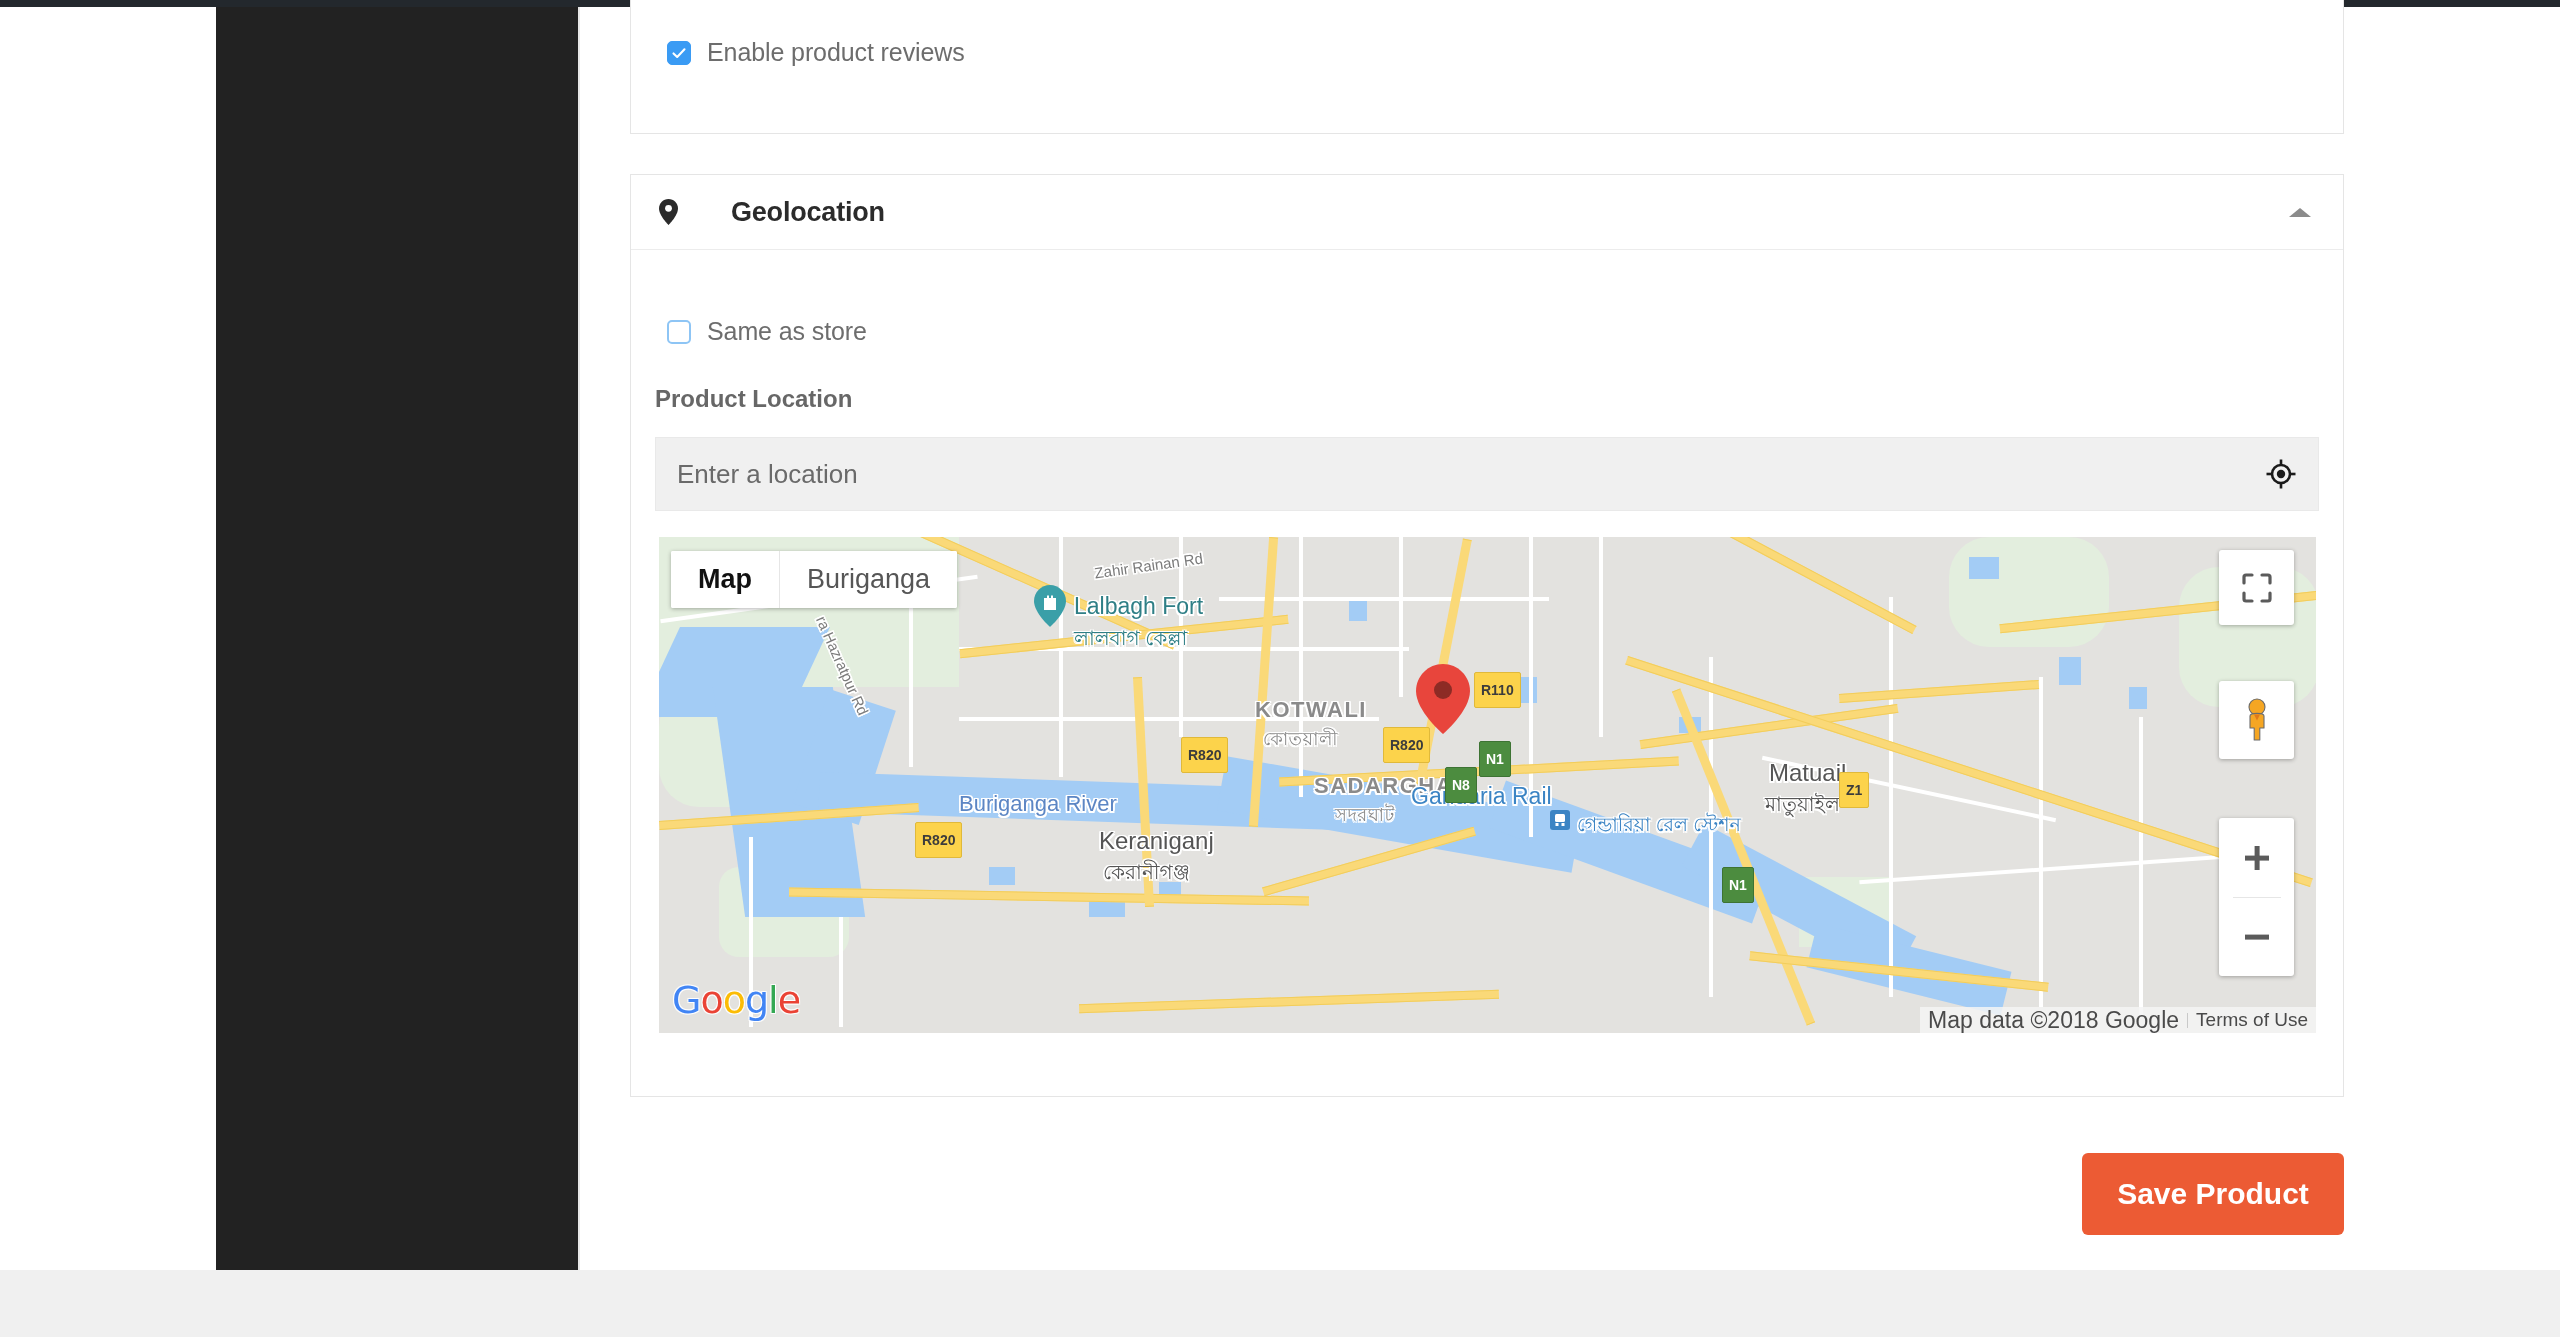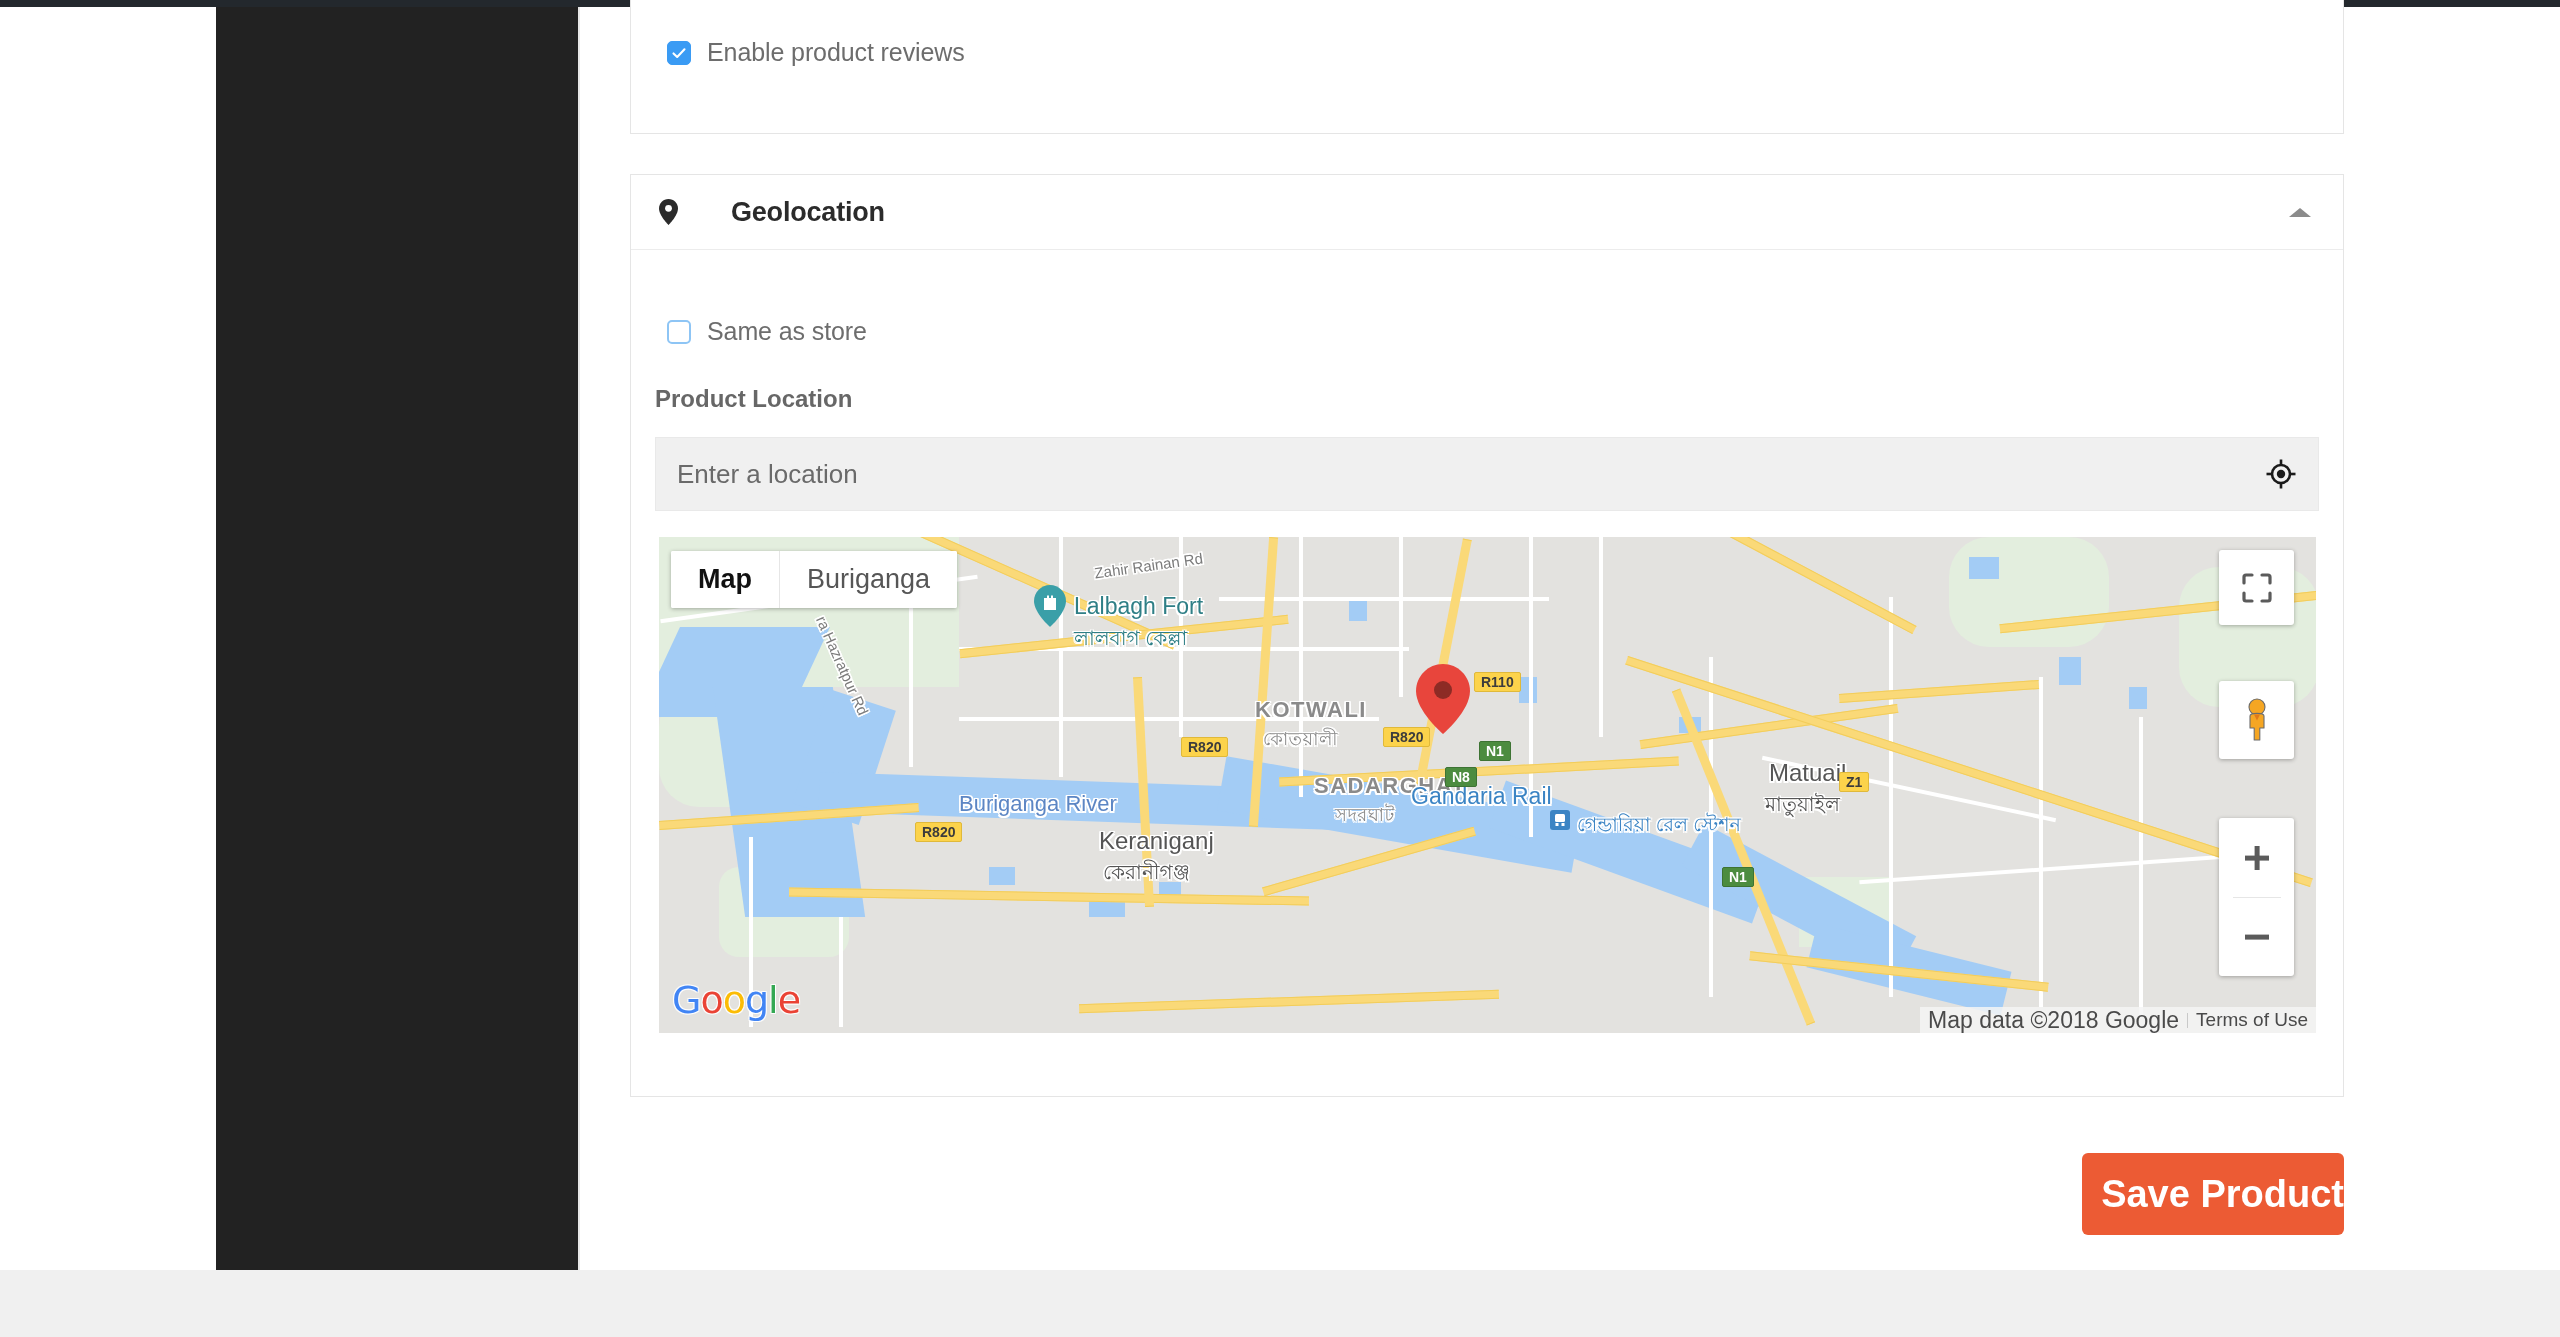--- a/index.html
+++ b/index.html
@@ -127,21 +127,21 @@
 
   
   .road-major { position:absolute; background:#fad978; border-top:1px solid #f2cd5c; border-bottom:1px solid #f2cd5c; }
   .road-white { position:absolute; background:#ffffff; }
 
   
   .shield {
     position:absolute;
     font-size:14px; font-weight:bold; color:#3c3c3c;
     background:#fcd34b; border:1px solid #e0b93a; border-radius:2px;
-    padding:1px 6px; line-height:16px; white-space:nowrap;
+    padding:9px 6px; line-height:16px; white-space:nowrap;
   }
   .shield.green-shield { background:#4c8c3f; border-color:#3d7333; color:#fff; }
 
   .maplabel {
     position:absolute; white-space:nowrap;
     text-shadow: -1.5px -1.5px 0 #fff, 1.5px -1.5px 0 #fff, -1.5px 1.5px 0 #fff, 1.5px 1.5px 0 #fff,
                  0 -1.5px 0 #fff, 0 1.5px 0 #fff, -1.5px 0 0 #fff, 1.5px 0 0 #fff;
   }
   .lbl-place { font-size:24px; color:#555555; font-weight:normal; }
   .lbl-place-bn { font-size:20px; color:#555555; }
@@ -209,23 +209,22 @@
   
   .marker { position:absolute; left:47.3%; top:40.5%; transform:translate(-50%,-100%); }
 
   
   .save-btn {
     position:absolute; left:2082px; top:1153px;
     width:262px; height:82px;
     background:#ec5b34; color:#ffffff;
     border:none; border-radius:6px;
     font-family:"Liberation Sans", sans-serif;
-    font-size:38px; font-weight:bold;
+    font-size:30px; font-weight:bold;
     cursor:pointer;
-    text-align:right;
   }
 </style>
 </head>
 <body>
 
 <div id="root">
 
   <div class="admin-bar"></div>
   <div class="sidebar"></div>
   <div class="content-area"></div>

